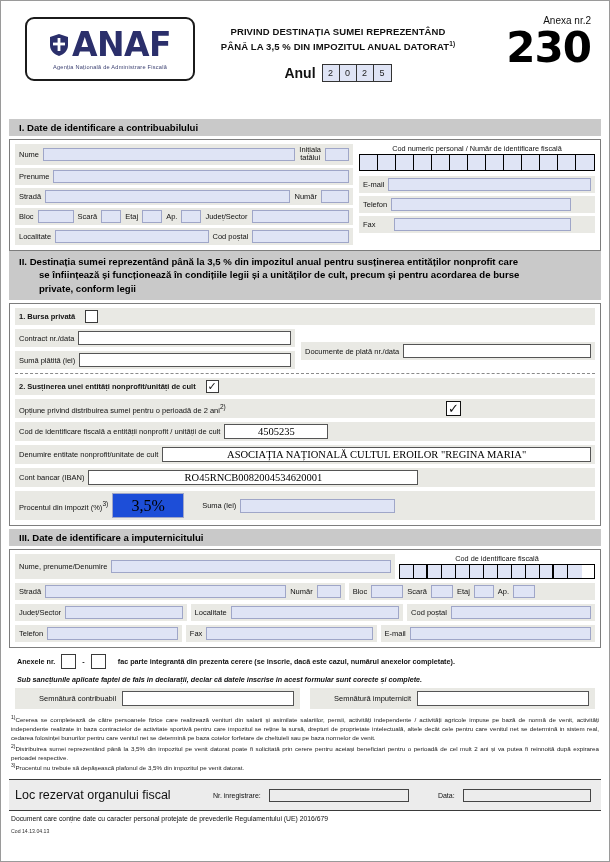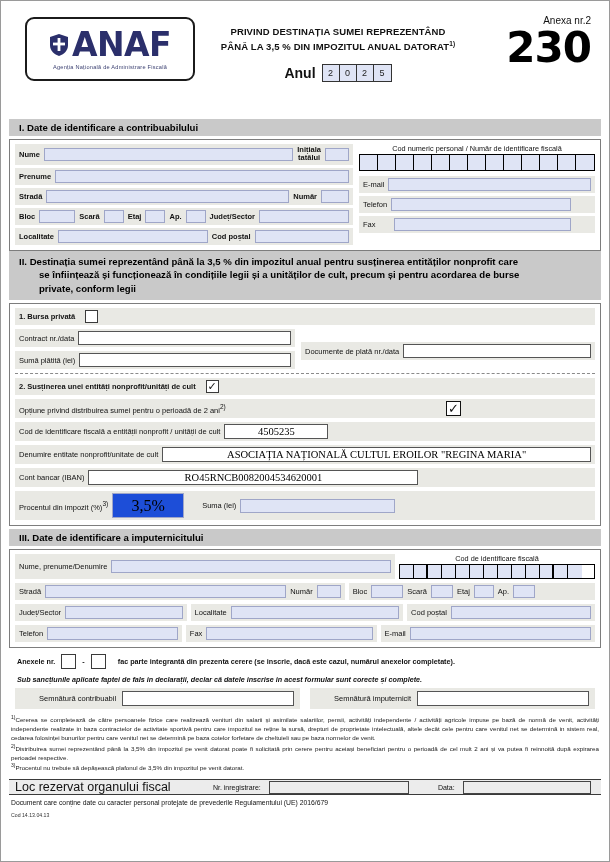--- a/index.html
+++ b/index.html
@@ -202,21 +202,21 @@
   }
   .notes p { margin: 0 0 0 0; }
   .notes .fnum { font-size: 5px; vertical-align: super; }
   .fiscal-bar {
     margin: 6px 8px 0 8px;
     border-top: 1.5px solid #3a3a3a;
     border-bottom: 1.5px solid #3a3a3a;
     background: #ececec;
     display: flex;
     align-items: center;
-    padding: 0 6px;
+    padding: 8px 6px;
     gap: 8px;
   }
   .fiscal-title { font-size: 12.5px; color: #111; font-family: "Liberation Sans", sans-serif; }
   .fiscal-lbl { font-size: 7px; }
   .fiscal-inp { border: 1px solid #444; background: #ececec; height: 13px; }
   .footer-text {
     margin: 4px 10px 0 10px;
     font-size: 6.8px;
     color: #111;
   }
@@ -290,21 +290,21 @@
       <div class="anexa">Anexa nr.2</div>
       <div class="form-no">230</div>
     </div>
   </div>
 
   <div class="sec-head">I. Date de identificare a contribuabilului</div>
 
   <div class="panel">
     <div style="display:flex; gap:6px;">
 
-      <div style="width:360px;font-weight:bold;">
+      <div style="width:360px;">
         <div class="fgroup" style="margin-bottom:3px;">
           <span class="lbl">Nume</span>
           <span class="inp" style="flex:1;"></span>
           <span class="lbl" style="text-align:center; line-height:1.1;">
             <span>Inițiala</span><br>
             <span>tatălui</span>
           </span>
           <span class="inp" style="width:24px; flex:none;"></span>
         </div>
 

